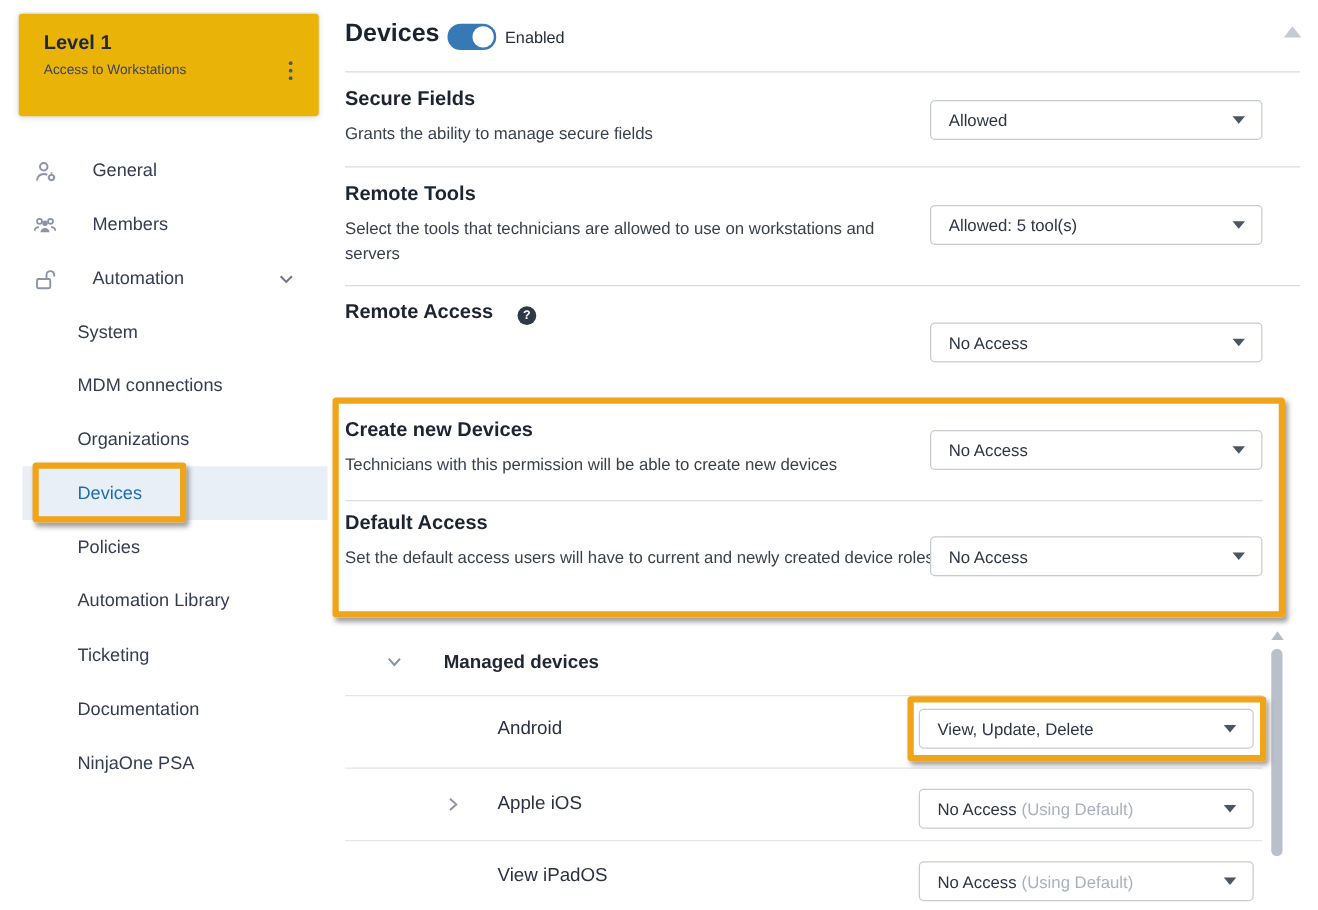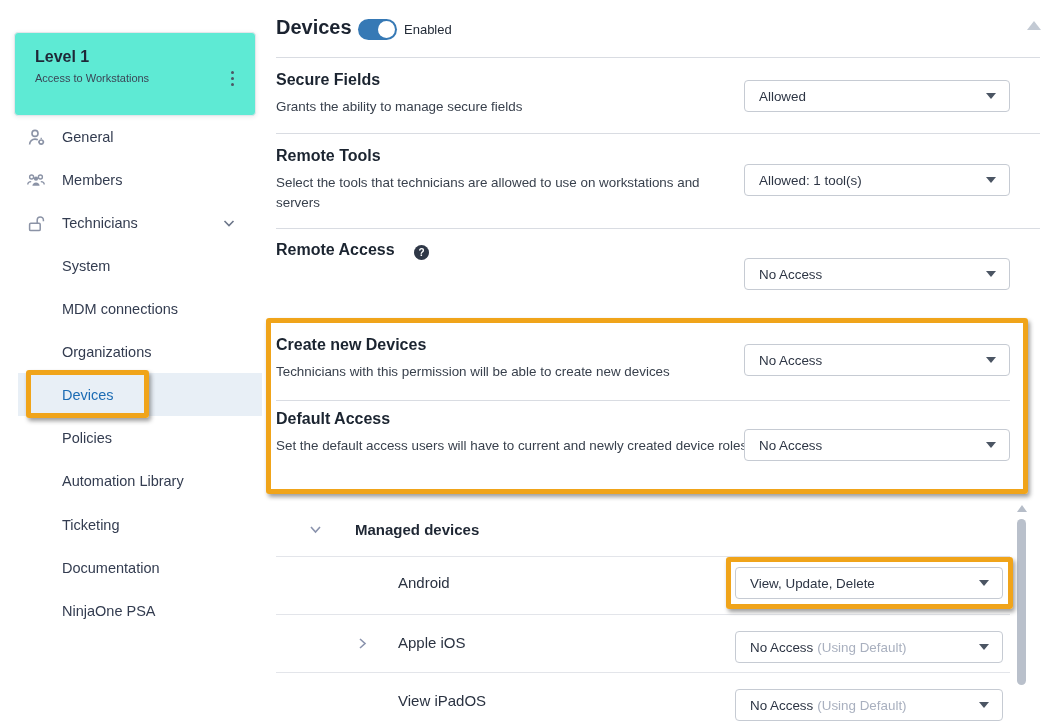--- a/index.html
+++ b/index.html
@@ -1,33 +1,33 @@
 <!DOCTYPE html>
 <html><head>
 <meta charset="utf-8">
 <style>
   * { margin:0; padding:0; box-sizing:border-box; }
   html,body { width:1054px; height:728px; overflow:hidden; background:#fff;
               font-family:"Liberation Sans", sans-serif; }
   #screen { position:relative; width:1054px; height:728px; background:#fff; }
 
   
-  .role-card { position:absolute; left:14px; top:32px; width:242px; height:84px;
-               background:#5eead4; border:1px solid #e3e6ea; border-radius:4px;
+  .role-card { position:absolute; left:14px; top:10px; width:242px; height:84px;
+               background:#eab308; border:1px solid #e3e6ea; border-radius:4px;
                box-shadow:0 1px 4px rgba(40,50,70,.10); padding:15px 0 0 20px; }
   .role-card-title { font-size:16px; font-weight:700; color:#1f2838; }
   .role-card-sub   { font-size:11px; color:#3b4556; margin-top:6px; }
   .kebab { position:absolute; right:16px; top:34px; width:14px; height:22px; cursor:pointer;
            display:flex; flex-direction:column; align-items:center; justify-content:center; gap:3px; }
   .kebab i { width:3px; height:3px; border-radius:50%; background:#4d5665; }
 
   .nav-item { position:absolute; left:0; width:262px; height:43px; display:flex;
               align-items:center; font-size:14.5px; color:#333c50; cursor:pointer; }
   .nav-item .ic { width:20px; height:20px; margin-left:26px; flex:0 0 20px; }
-  .nav-item .lbl { margin-left:16px; }
+  .nav-item .lbl { margin-left:28px; }
   .nav-sub .lbl { margin-left:62px; }
   .nav-sel { background:#e8eff6; }
   .nav-sel .lbl { color:#1c6cb4; margin-left:62px; }
   .nav-chevron { position:absolute; right:26px; top:15px; }
 
   
   .pg-title { position:absolute; left:276px; top:16px; font-size:20px; font-weight:700; color:#1b2330; }
   .toggle { position:absolute; left:358px; top:19px; width:39px; height:21px; border-radius:11px;
             background:#3679b5; cursor:pointer; }
   .toggle .knob { position:absolute; right:2px; top:2px; width:17px; height:17px;
@@ -105,21 +105,21 @@
       <path d="M6.4,15.8c0-2 1.6-3.4 3.6-3.4s3.6 1.4 3.6 3.4z" fill="#8b93a6"></path>
     </svg>
     <span class="lbl">Members</span>
   </div>
 
   <div class="nav-item" style="top:201px">
     <svg class="ic" viewBox="0 0 20 20">
       <rect x="3.6" y="10.2" width="10.6" height="7.4" rx="1.2" fill="none" stroke="#8b93a6" stroke-width="1.5"></rect>
       <path d="M11.2,10.2V7a3.1,3.1 0 0 1 6.2,0v1.2" fill="none" stroke="#8b93a6" stroke-width="1.5"></path>
     </svg>
-    <span class="lbl">Technicians</span>
+    <span class="lbl">Automation</span>
     <svg class="nav-chevron" width="14" height="14" viewBox="0 0 14 14">
       <polyline points="2.5,5 7,9.5 11.5,5" fill="none" stroke="#6c7689" stroke-width="1.6"></polyline>
     </svg>
   </div>
 
   <div class="nav-item nav-sub" style="top:244px">
     <span class="lbl">System</span>
     </div>
   <div class="nav-item nav-sub" style="top:287px">
     <span class="lbl">MDM connections</span>
@@ -157,21 +157,21 @@
   <div class="sec-desc" style="top:97px;max-width:600px">Grants the ability to manage secure fields</div>
   <div class="dropdown" style="top:80px">
     <span class="val">Allowed</span>
     <span class="caret"></span>
   </div>
   <div class="divider" style="top:133px"></div>
 
   <div class="sec-title" style="top:147px">Remote Tools</div>
   <div class="sec-desc" style="top:173px;max-width:458px">Select the tools that technicians are allowed to use on workstations and servers</div>
   <div class="dropdown" style="top:164px">
-    <span class="val">Allowed: 1 tool(s)</span>
+    <span class="val">Allowed: 5 tool(s)</span>
     <span class="caret"></span>
   </div>
   <div class="divider" style="top:228px"></div>
 
   <div class="sec-title" style="top:241px">Remote Access</div>
   <div class="help-icon">?</div>
   <div class="dropdown" style="top:258px">
     <span class="val">No Access</span>
     <span class="caret"></span>
   </div>

